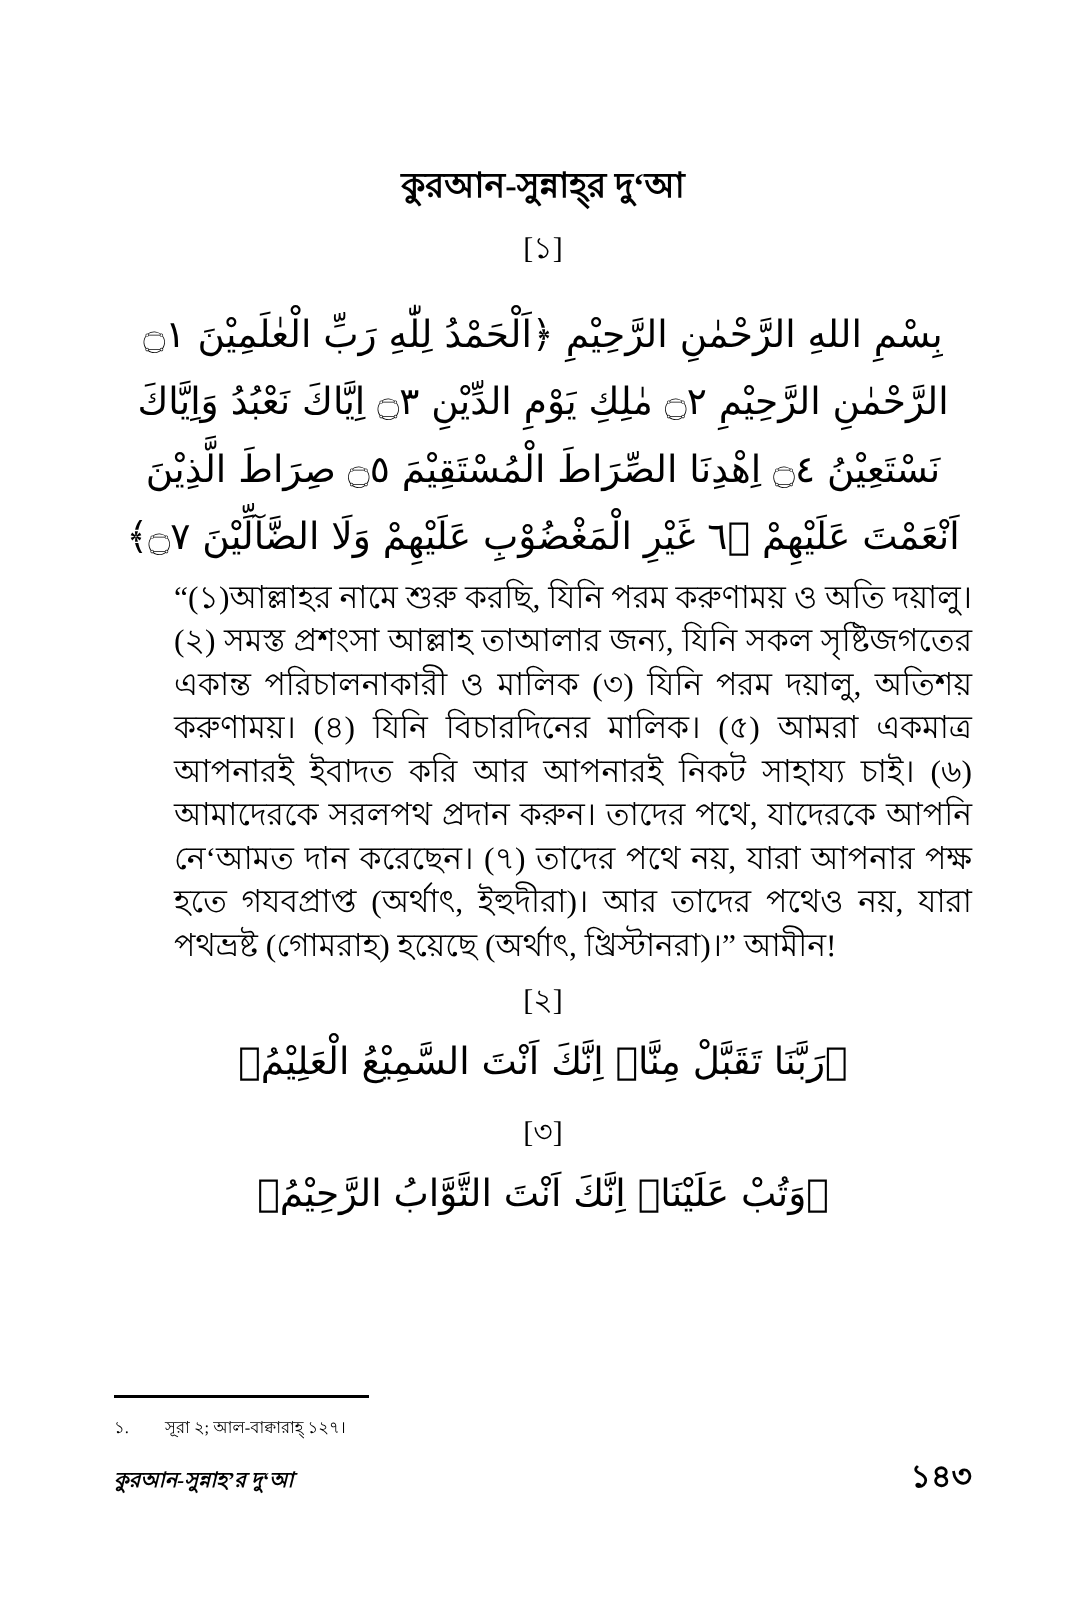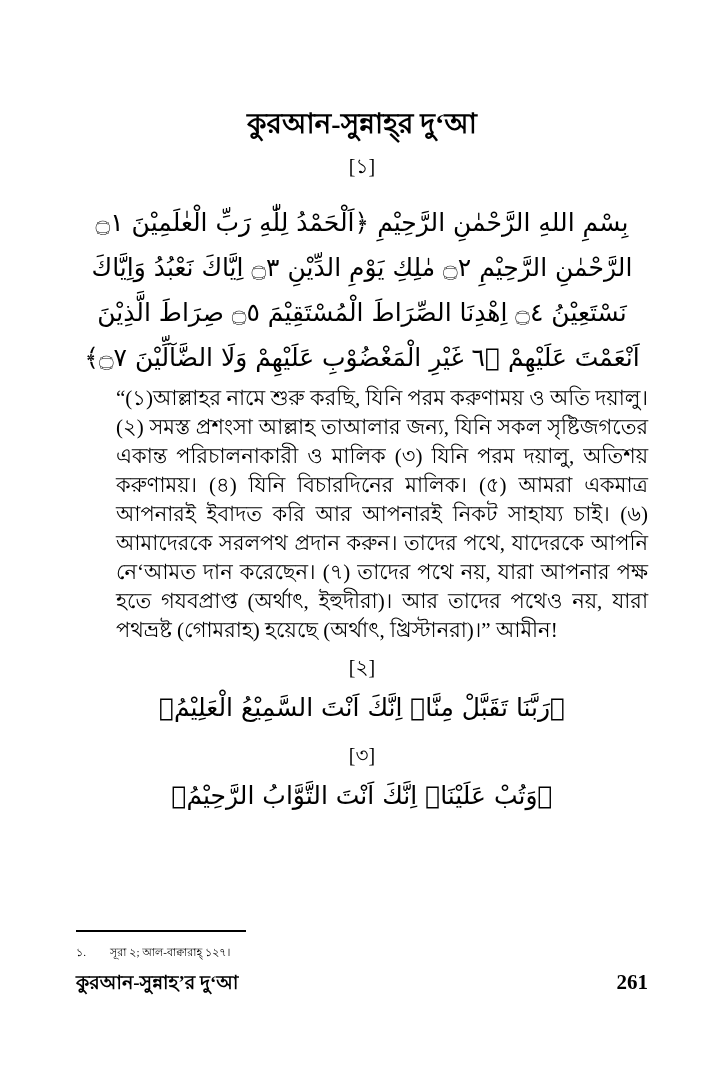--- a/index.html
+++ b/index.html
@@ -12,21 +12,21 @@
     overflow:hidden;
   }
   .content{
     position:absolute;
     left:76px; top:0;
     width:572px;
   }
   .page-title{
     margin-top:104px;
     text-align:center;
-    font-size:28px;
+    font-size:23px;
     font-weight:bold;
     line-height:40px;
   }
   .intro{
     margin-top:4px;
     font-size:21px;
     line-height:30px;
     text-align:justify;
   }
   .section-marker{
@@ -83,22 +83,23 @@
   }
   .footer{
     position:absolute;
     left:76px; top:968px;
     width:572px;
     display:flex;
     justify-content:space-between;
     align-items:baseline;
   }
   .footer-title{
+    font-style:italic;
     font-weight:bold;
-    font-size:19px;
+    font-size:14px;
   }
   .footer-page-number{
     font-weight:bold;
     font-size:21px;
   }
 </style>
 </head>
 <body>
 
 <div class="page">
@@ -126,15 +127,15 @@
   </div>
 
   <div class="footnote-separator"></div>
 
   <div class="footnote">
     <span class="fn-num">১.</span><span>সূরা ২; আল-বাক্বারাহ্‌ ১২৭।</span>
   </div>
 
   <div class="footer">
     <span class="footer-title">কুরআন-সুন্নাহ’র দু‘আ</span>
-    <span class="footer-page-number">261</span>
+    <span class="footer-page-number">১৪৩</span>
   </div>
 </div>
 
 </body></html>

